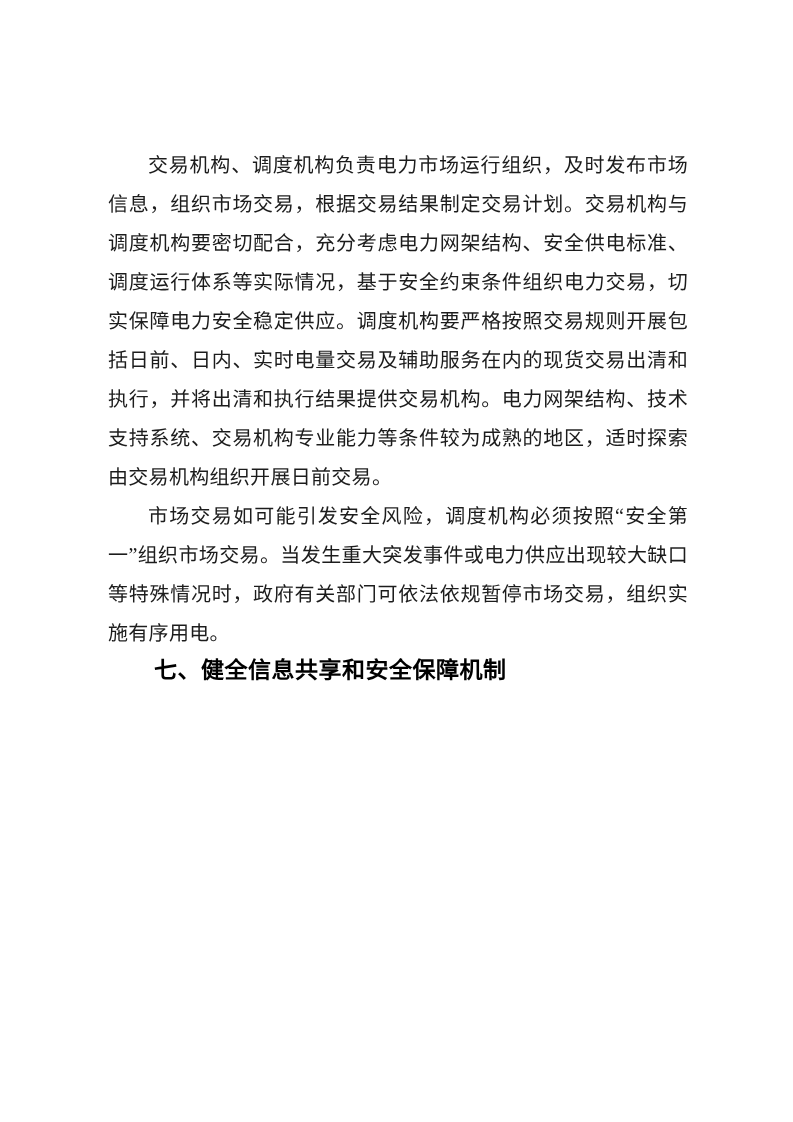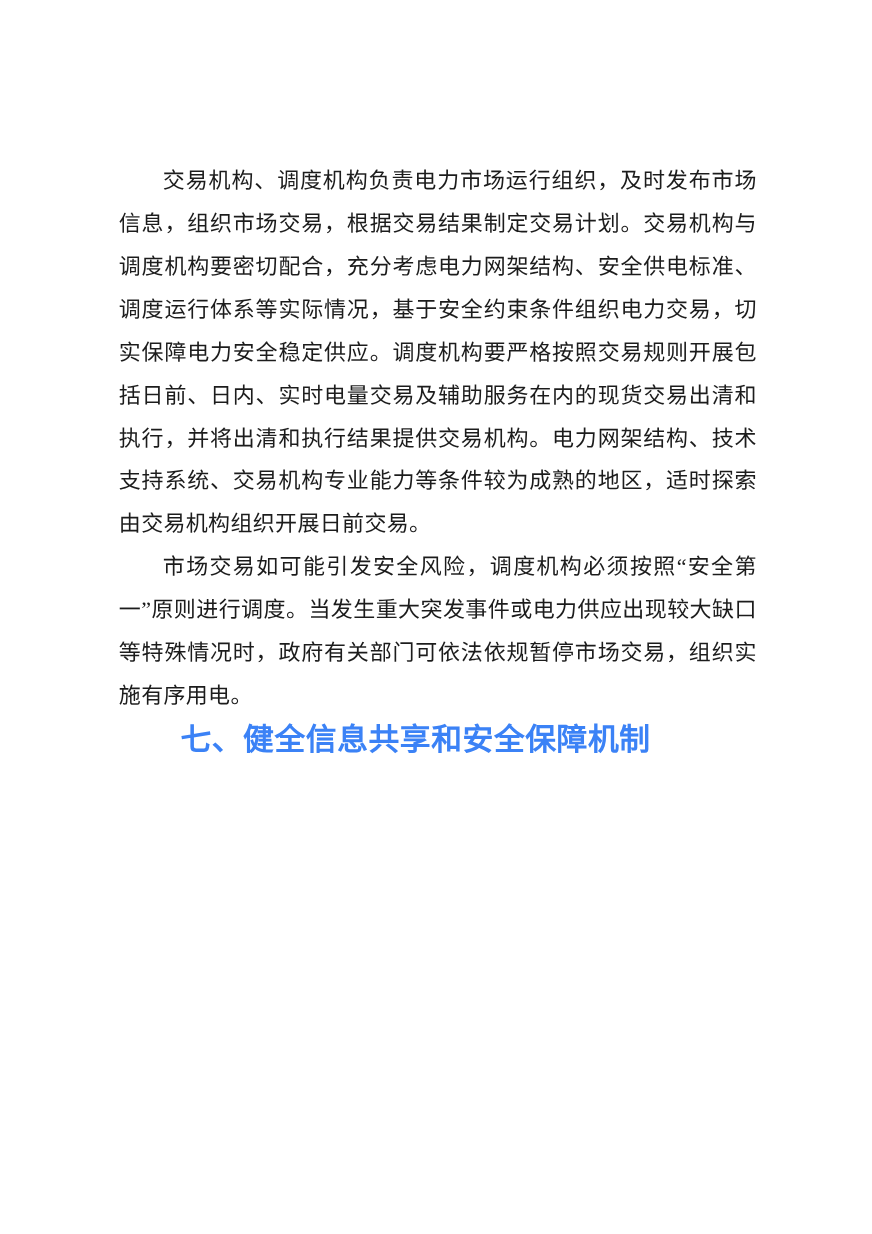--- a/index.html
+++ b/index.html
@@ -26,42 +26,42 @@
     font-size: 20px;
     line-height: 39px;
     color: #1c1c1c;
     text-align: justify;
     text-justify: inter-character;
     text-indent: 2em;
     letter-spacing: 0.3px;
   }
   .section-heading {
     margin: 0;
-    font-family: Liberation Sans, sans-serif;
+    font-family: Liberation Mono, monospace;
     font-weight: bold;
-    font-size: 28px;
+    font-size: 23px;
     line-height: 39px;
-    color: #3b82f6;
+    color: #000000;
     text-indent: 2em;
     letter-spacing: 0.5px;
   }
   .page-number {
     position: absolute;
     left: 118px;
     top: 995px;
     font-family: "Liberation Serif", "DejaVu Serif", serif;
     font-size: 19px;
     line-height: 26px;
     color: #1c1c1c;
     letter-spacing: 2px;
   }
 </style>
 </head>
 <body>
 
 <div class="page">
   <div class="content">
     <p class="body-para">交易机构、调度机构负责电力市场运行组织，及时发布市场信息，组织市场交易，根据交易结果制定交易计划。交易机构与调度机构要密切配合，充分考虑电力网架结构、安全供电标准、调度运行体系等实际情况，基于安全约束条件组织电力交易，切实保障电力安全稳定供应。调度机构要严格按照交易规则开展包括日前、日内、实时电量交易及辅助服务在内的现货交易出清和执行，并将出清和执行结果提供交易机构。电力网架结构、技术支持系统、交易机构专业能力等条件较为成熟的地区，适时探索由交易机构组织开展日前交易。</p>
-    <p class="body-para">市场交易如可能引发安全风险，调度机构必须按照“安全第一”原则进行调度。当发生重大突发事件或电力供应出现较大缺口等特殊情况时，政府有关部门可依法依规暂停市场交易，组织实施有序用电。</p>
+    <p class="body-para">市场交易如可能引发安全风险，调度机构必须按照“安全第一”组织市场交易。当发生重大突发事件或电力供应出现较大缺口等特殊情况时，政府有关部门可依法依规暂停市场交易，组织实施有序用电。</p>
     <h2 class="section-heading">七、健全信息共享和安全保障机制</h2>
   </div>
   <div class="page-number">— 8 —</div>
 </div>
 
 </body></html>

